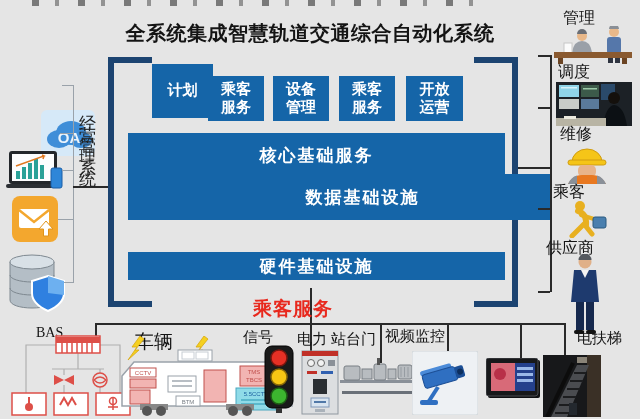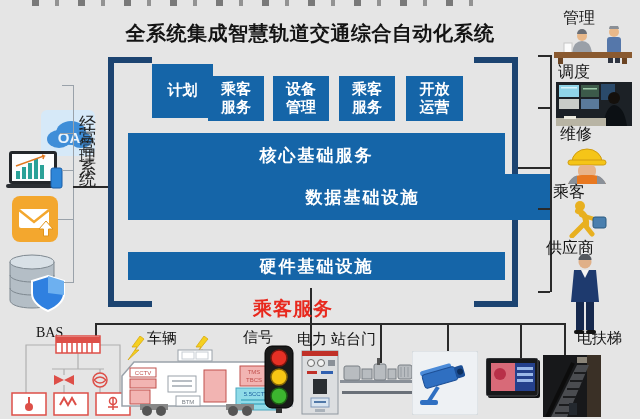--- a/index.html
+++ b/index.html
@@ -232,21 +232,21 @@
           <rect x="20" y="62" width="2" height="7"></rect>
       </g>
       <path d="M52,70 l4,-7 l4,7 l4,-7 l4,7" stroke="var(--schematic-red,#dd4f48)" stroke-width="2" fill="none"></path>
       <g stroke="var(--schematic-red,#dd4f48)" stroke-width="1.5" fill="none">
         <circle cx="105" cy="66" r="3.5"></circle>
           <path d="M105,62 V75 M100,72 h10"></path>
       </g>
     </svg>
   </div>
 
-  <div class="lbl" style="left:147px;top:329px;font-size:15px;">车辆</div>
+  <div class="lbl" style="left:135px;top:329px;font-size:19px;">车辆</div>
   <div class="abs" style="left:116px;top:336px;">
     <svg width="182" height="80" viewBox="0 0 182 80">
       <polygon points="24,0 16,11 21,11 12,24 23,14 19,14 28,3" fill="#f5d020" stroke="#d8a810" stroke-width=".8"></polygon>
       <polygon points="88,0 80,11 85,11 76,24 87,14 83,14 92,3" fill="#f5d020" stroke="#d8a810" stroke-width=".8"></polygon>
       <polygon points="6,70 6,40 18,26 162,26 176,40 176,70" fill="#ffffff" stroke="#9aa2aa" stroke-width="1.5"></polygon>
       <rect x="62" y="14" width="34" height="11" fill="#fff" stroke="#9aa2aa"></rect>
       <rect x="66" y="16" width="12" height="7" fill="none" stroke="#c8ced4"></rect>
         <rect x="80" y="16" width="12" height="7" fill="none" stroke="#c8ced4"></rect>
       <rect x="14" y="32" width="26" height="9" fill="#fff" stroke="#c0504d"></rect>
       <text x="27" y="39" text-anchor="middle" fill="#c0504d" class="t6">CCTV</text>
@@ -312,20 +312,21 @@
         <rect x="22" y="11" width="10" height="10"></rect>
         <rect x="34" y="6" width="12" height="16" rx="2"></rect>
         <rect x="48" y="11" width="8" height="10"></rect>
         <rect x="58" y="7" width="14" height="14" rx="2"></rect>
       </g>
       <path d="M61,9 v10 M64.5,9 v10 M68,9 v10" stroke="#969ca2"></path>
       <rect x="37" y="0" width="3" height="7" fill="#555"></rect>
     </svg>
   </div>
 
+  <div class="lbl" style="left:385px;top:327px;font-size:15px;">视频监控</div>
   <div class="abs" style="left:412px;top:351px;">
     <svg width="66" height="64" viewBox="0 0 66 64">
       <rect width="66" height="64" rx="2" fill="#eef1f4" stroke="#d0d6da"></rect>
       <g transform="rotate(-16 33 26)">
         <rect x="10" y="14" width="32" height="5" rx="2" fill="#4a8ad8"></rect>
         <rect x="11" y="18" width="34" height="14" rx="3" fill="#2f6fc1" stroke="#1c4f96"></rect>
         <rect x="44" y="19" width="9" height="12" rx="2" fill="#1c4f96"></rect>
         <circle cx="49" cy="25" r="3" fill="#0d2f5e"></circle>
       </g>
       <path d="M26,36 L17,50" stroke="#2f6fc1" stroke-width="4"></path>

